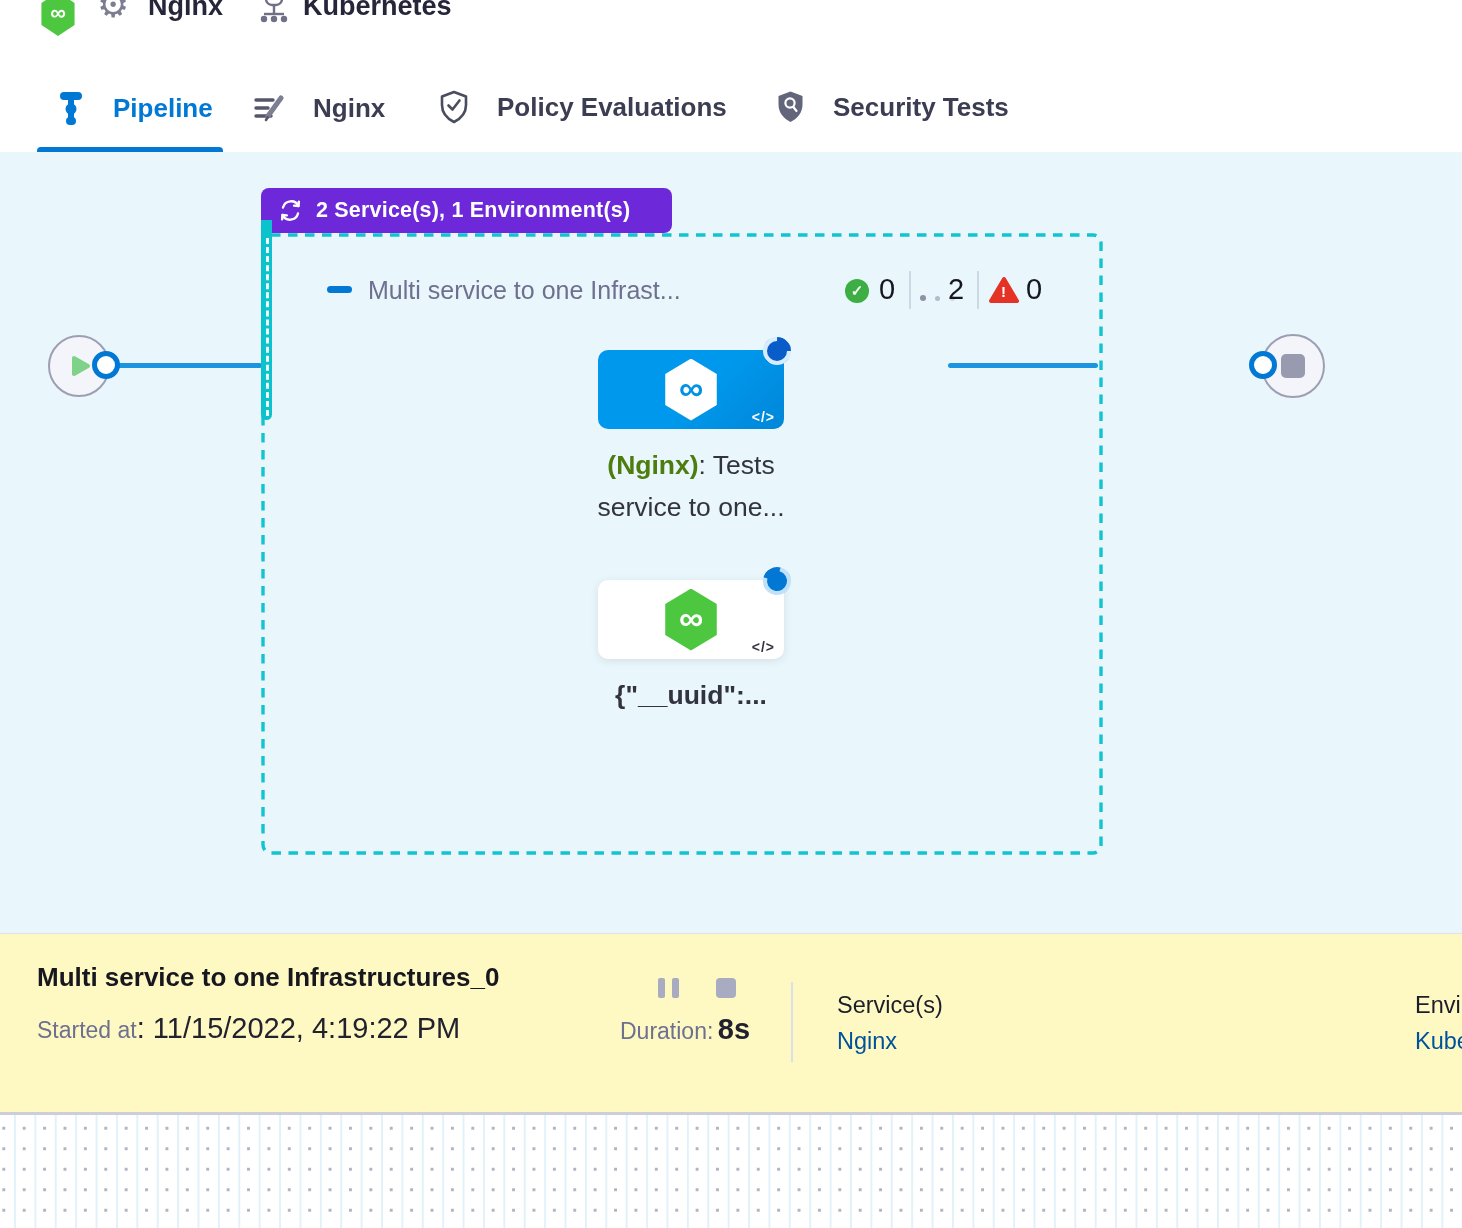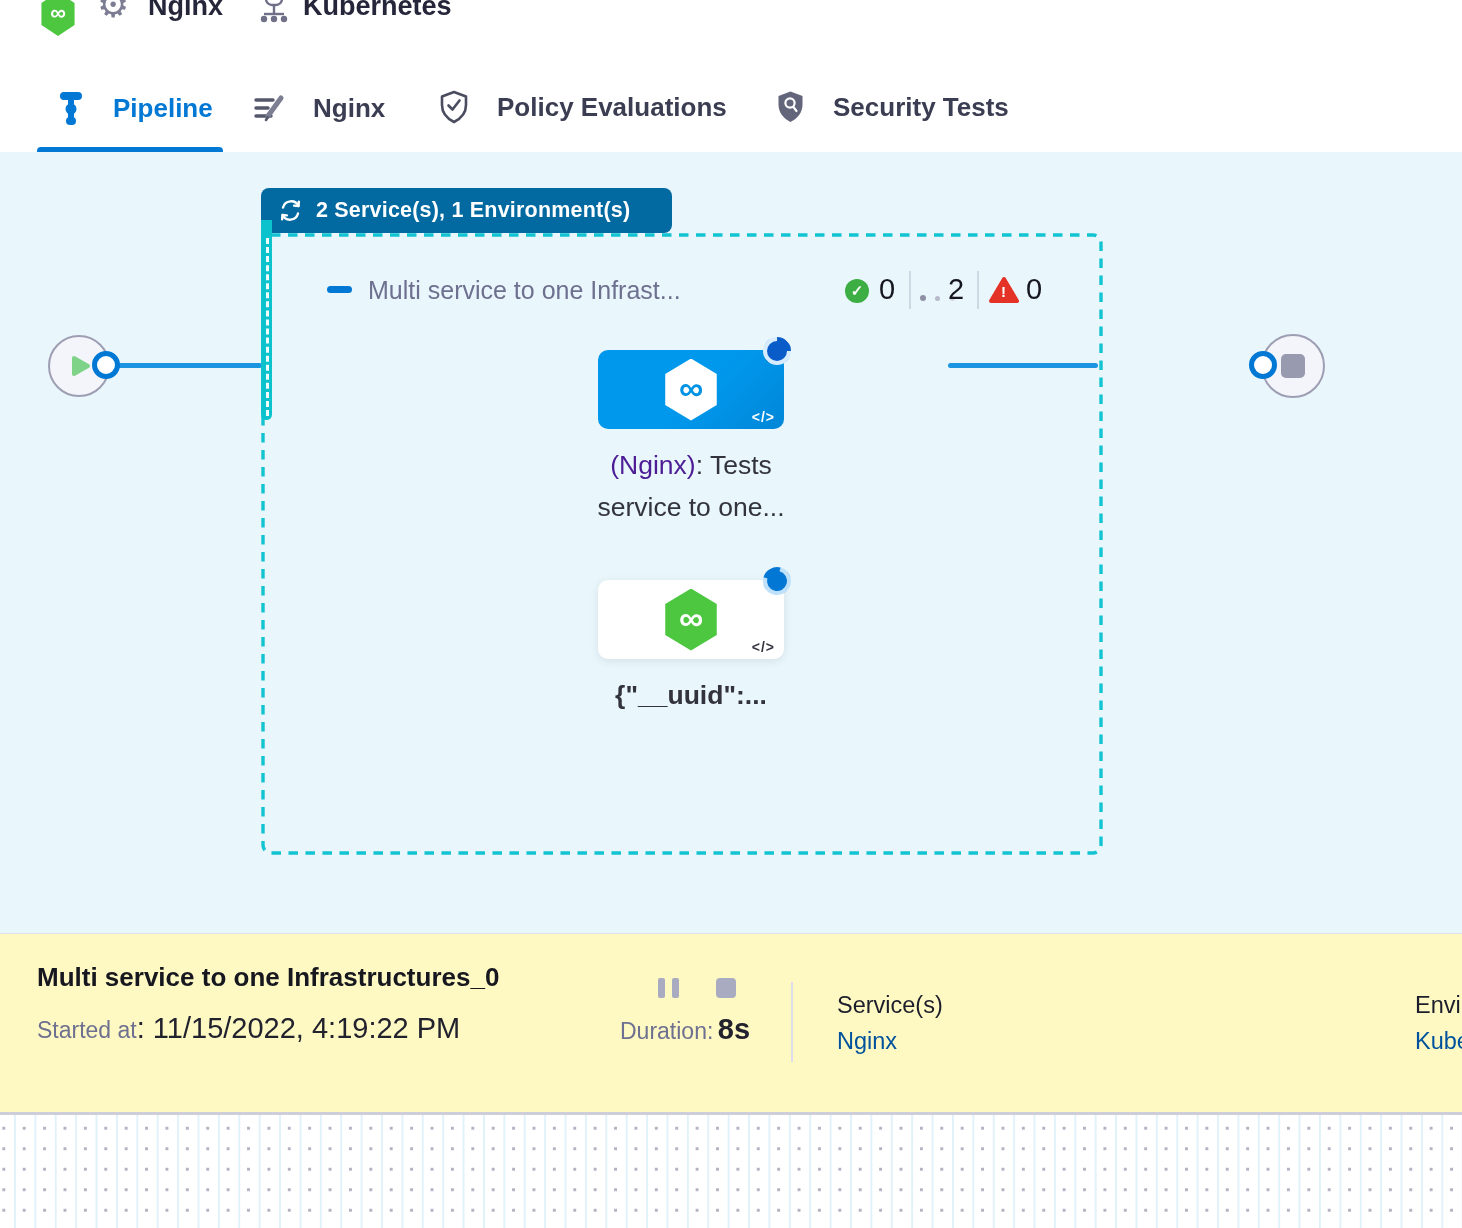--- a/index.html
+++ b/index.html
@@ -20,36 +20,36 @@
   .tabbar{position:absolute;left:0;top:63px;width:1462px;height:89px;background:#fff;border-bottom:1px solid #d9dbe6;}
   .tab{position:absolute;display:flex;align-items:center;gap:16px;cursor:pointer;}
   .tab-label{font-size:26px;font-weight:600;color:#3b3d52;margin-left:12px;}
   .tab-label.active{color:#0278d5;font-weight:700;}
   .tab-underline{position:absolute;height:5px;background:#0278d5;border-radius:4px 4px 0 0;top:84px;}
   
   .canvas{position:absolute;left:0;top:152px;width:1462px;height:781px;background:#e9f6fb;}
   .edge{position:absolute;height:5px;background:#1b95e0;border-radius:3px;}
   .ring{position:absolute;width:18px;height:18px;border-radius:50%;background:#fff;border:5px solid #0278d5;z-index:5;}
   .term-node{position:absolute;width:58px;height:58px;border-radius:50%;background:#f4f5fa;border:2px solid #9d9eb3;display:flex;align-items:center;justify-content:center;z-index:4;}
-  .badge-pill{position:absolute;left:261px;top:188px;width:411px;height:45px;background:#0369a1;border-radius:8px;display:flex;align-items:center;gap:12px;padding-left:16px;box-sizing:border-box;z-index:3;}
+  .badge-pill{position:absolute;left:261px;top:188px;width:411px;height:45px;background:#6d28d9;border-radius:8px;display:flex;align-items:center;gap:12px;padding-left:16px;box-sizing:border-box;z-index:3;}
   .badge-pill span{color:#fff;font-size:21.5px;font-weight:600;letter-spacing:.2px;}
   .teal-sidebar{position:absolute;left:261px;top:220px;width:11px;height:200px;background:#0bc2cd;border-radius:0 0 6px 6px;z-index:3;}
   .white-dashes{position:absolute;left:266px;top:238px;height:178px;width:0;border-left:3px dashed rgba(255,255,255,.95);z-index:4;}
   .stage-title{font-size:25px;font-weight:500;color:#6e7090;}
   .count-num{font-size:29px;font-weight:500;color:#16161f;}
   .count-divider{position:absolute;width:2px;height:38px;background:#ccd9e2;}
   .node-card{position:absolute;width:186px;height:79px;border-radius:10px;display:flex;align-items:center;justify-content:center;cursor:pointer;z-index:4;}
   .node-blue{background:linear-gradient(135deg,#0098ec 55%,#0086d8 100%);}
   .node-white{background:#ffffff;box-shadow:0 2px 8px rgba(40,41,61,.10);}
   .code-badge{position:absolute;right:9px;bottom:4px;font-size:14px;font-weight:700;letter-spacing:1px;}
   .spinner{position:absolute;width:28px;height:28px;border-radius:50%;box-sizing:border-box;z-index:6;}
   .spinner-a{background:#0a5dc8;border:4px solid #d8ecff;border-left-color:transparent;transform:rotate(135deg);}
   .spinner-b{background:#0277d4;border:4px solid #bfe2fa;border-top-color:transparent;transform:rotate(-30deg);}
   .node-label{position:absolute;width:280px;text-align:center;font-size:26.5px;line-height:42px;color:#32333f;}
-  .node-label b{font-weight:400;color:#4c1d95;}
+  .node-label b{font-weight:700;color:#4d7c0f;}
   .dot{display:inline-block;border-radius:50%;}
   
   .footer{position:absolute;left:0;top:933px;width:1462px;height:179px;background:#fef9c3;border-top:1px solid #e0e2ec;box-sizing:border-box;overflow:hidden;}
   .ftr-title{font-size:26px;font-weight:700;color:#17171f;}
   .ftr-gray{color:#6e7090;font-size:23px;}
   .ftr-dark{color:#22222e;font-size:29px;}
   .ftr-h{font-size:23.5px;font-weight:400;color:#1c1d2b;}
   .ftr-link{font-size:23.5px;color:#00529c;cursor:pointer;}
   .ctl-bar{background:#a9abc0;border-radius:2px;}
   

